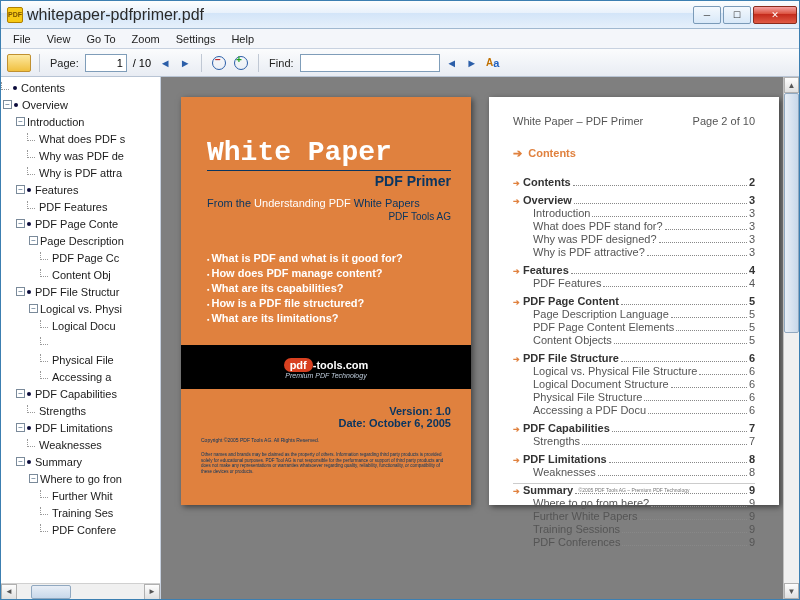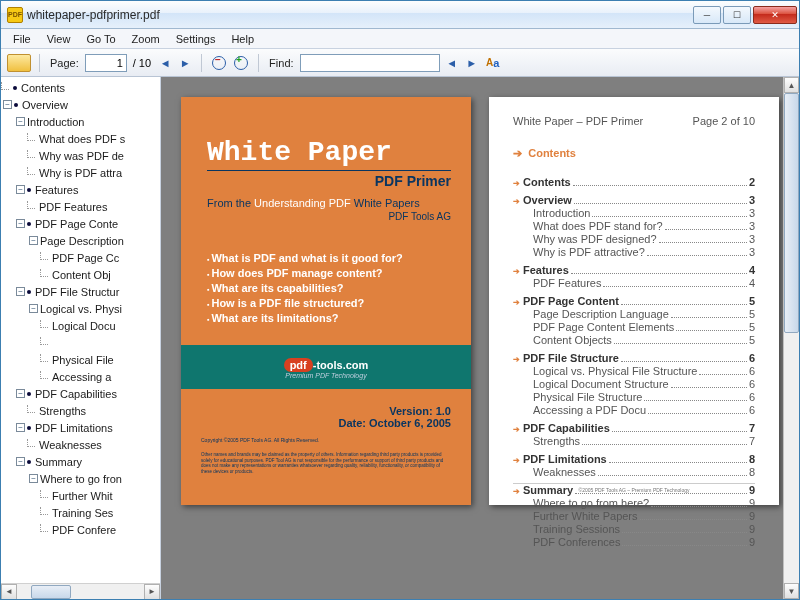--- a/index.html
+++ b/index.html
@@ -1,20 +1,20 @@
 <!DOCTYPE html>
 <html><head>
 <meta charset="utf-8">
 <style>
 * { margin: 0; padding: 0; box-sizing: border-box; font-family: "Segoe UI", Tahoma, sans-serif; font-size: 11px; }
 body { background: #f0f0f0; user-select: none; }
 .window { width: 800px; height: 600px; background: #fff; border: 1px solid #3c7fb1; display: flex; flex-direction: column; }
 .titlebar { height: 28px; background: linear-gradient(#fdfefe,#e8f1fb 45%,#d3e5f8 46%,#e6f0fb); display: flex; align-items: center; padding: 0 2px 0 6px; border-bottom: 1px solid #a0b8d0; }
 .titlebar .icon-app { width: 16px; height: 16px; background: #f6c915; border: 1px solid #b08000; border-radius: 2px; display: flex; align-items: center; justify-content: center; font-size: 7px; font-weight: bold; color: #7a5200; margin-right: 4px; }
-.titlebar .title { flex: 1; color: #2a2a2a; font-size: 12px; }
+.titlebar .title { flex: 1; color: #2a2a2a; font-size: 16px; }
 .winbtns { display: flex; gap: 0; }
 .winbtn { width: 28px; height: 18px; border: 1px solid #7a9ab8; background: linear-gradient(#f3f8fd,#d8e8f8); display: flex; align-items: center; justify-content: center; border-radius: 2px; margin-left: 2px; font-size: 9px; color: #333; }
 .winbtn.close { width: 44px; background: linear-gradient(#f5a3a3,#da4f3a 45%,#c42b1c 46%,#e05a44); border-color: #8a2b1c; color: #fff; }
 .menubar { height: 20px; background: #f4f6fa; border-bottom: 1px solid #c8d2e0; display: flex; align-items: center; padding: 0 4px; }
 .menuitem { padding: 2px 8px; color: #222; }
 .toolbar { height: 28px; background: linear-gradient(#fbfcfd,#e8ecf3); border-bottom: 1px solid #b8c4d4; display: flex; align-items: center; padding: 0 6px; gap: 4px; }
 .tb-icon { width: 18px; height: 18px; display: flex; align-items: center; justify-content: center; }
 .tb-open { background: linear-gradient(#fde9a0,#f0c040); border: 1px solid #c09030; border-radius: 2px; width: 24px; height: 18px; }
 .tb-label { color: #222; padding: 0 2px; text-align: center; }
 .tb-input { width: 42px; height: 18px; border: 1px solid #7f9db9; background: #fff; text-align: right; padding: 0 3px; }
@@ -46,21 +46,21 @@
 .p1 .whead { position:absolute; top:40px; left:26px; right:20px; }
 .p1 .wtitle { font-size: 28px; font-weight: bold; color: #fff; font-family: Liberation Mono, monospace; }
 .p1 .wsub { text-align: right; color: #0a3560; font-weight: bold; font-size: 14px; margin-top: 2px; }
 .p1 .hr { border-top: 1px solid #0a3560; margin: 2px 0; }
 .p1 .from { color:#0a3560; font-size: 9px; margin-top:8px; }
 .p1 .from .u { color: #fff; }
 .p1 .from2 { color:#0a3560; font-size: 10px; text-align:right; margin-top:2px; }
 .p1 .bullets { position:absolute; top: 155px; left: 26px; color:#fff; font-size:8px; font-weight:bold; }
 .p1 .bullets div::before { content:"▪ "; font-size:7px; }
 .p1 .bullets div { margin-bottom: 3px; }
-.p1 .band { position:absolute; top:248px; left:0; right:0; height:44px; background:#0f766e; display:flex; flex-direction:column; align-items:center; justify-content:center; }
+.p1 .band { position:absolute; top:248px; left:0; right:0; height:44px; background:#000000; display:flex; flex-direction:column; align-items:center; justify-content:center; }
 .p1 .band .logo { color:#fff; font-size:14px; font-weight:bold; }
 .p1 .band .logo .pill { background:#d84020; padding:1px 6px; border-radius:8px; }
 .p1 .band .tag { color:#c0cfdf; font-size:7px; font-style:italic; }
 .p1 .meta { position:absolute; top:308px; right:20px; color:#0a3560; font-size:7px; font-weight:bold; text-align:right; }
 .p1 .cp { position:absolute; top:340px; left:20px; right:20px; color:#0a3560; font-size:5px; }
 .p1 .disc { position:absolute; top:355px; left:20px; right:20px; color:#0a3560; font-size:4.5px; line-height:1.25; }
 .p2 { padding: 18px 24px; font-size: 6px; color:#333; }
 .p2 .hdr { display:flex; justify-content:space-between; color:#555; font-size:6px; margin-bottom: 12px; }
 .p2 .ct { color:#e0813e; font-size:20px; font-weight:bold; margin-bottom: 14px; }
 .p2 .ct .arr { color:#e0813e; margin-right:6px; }

